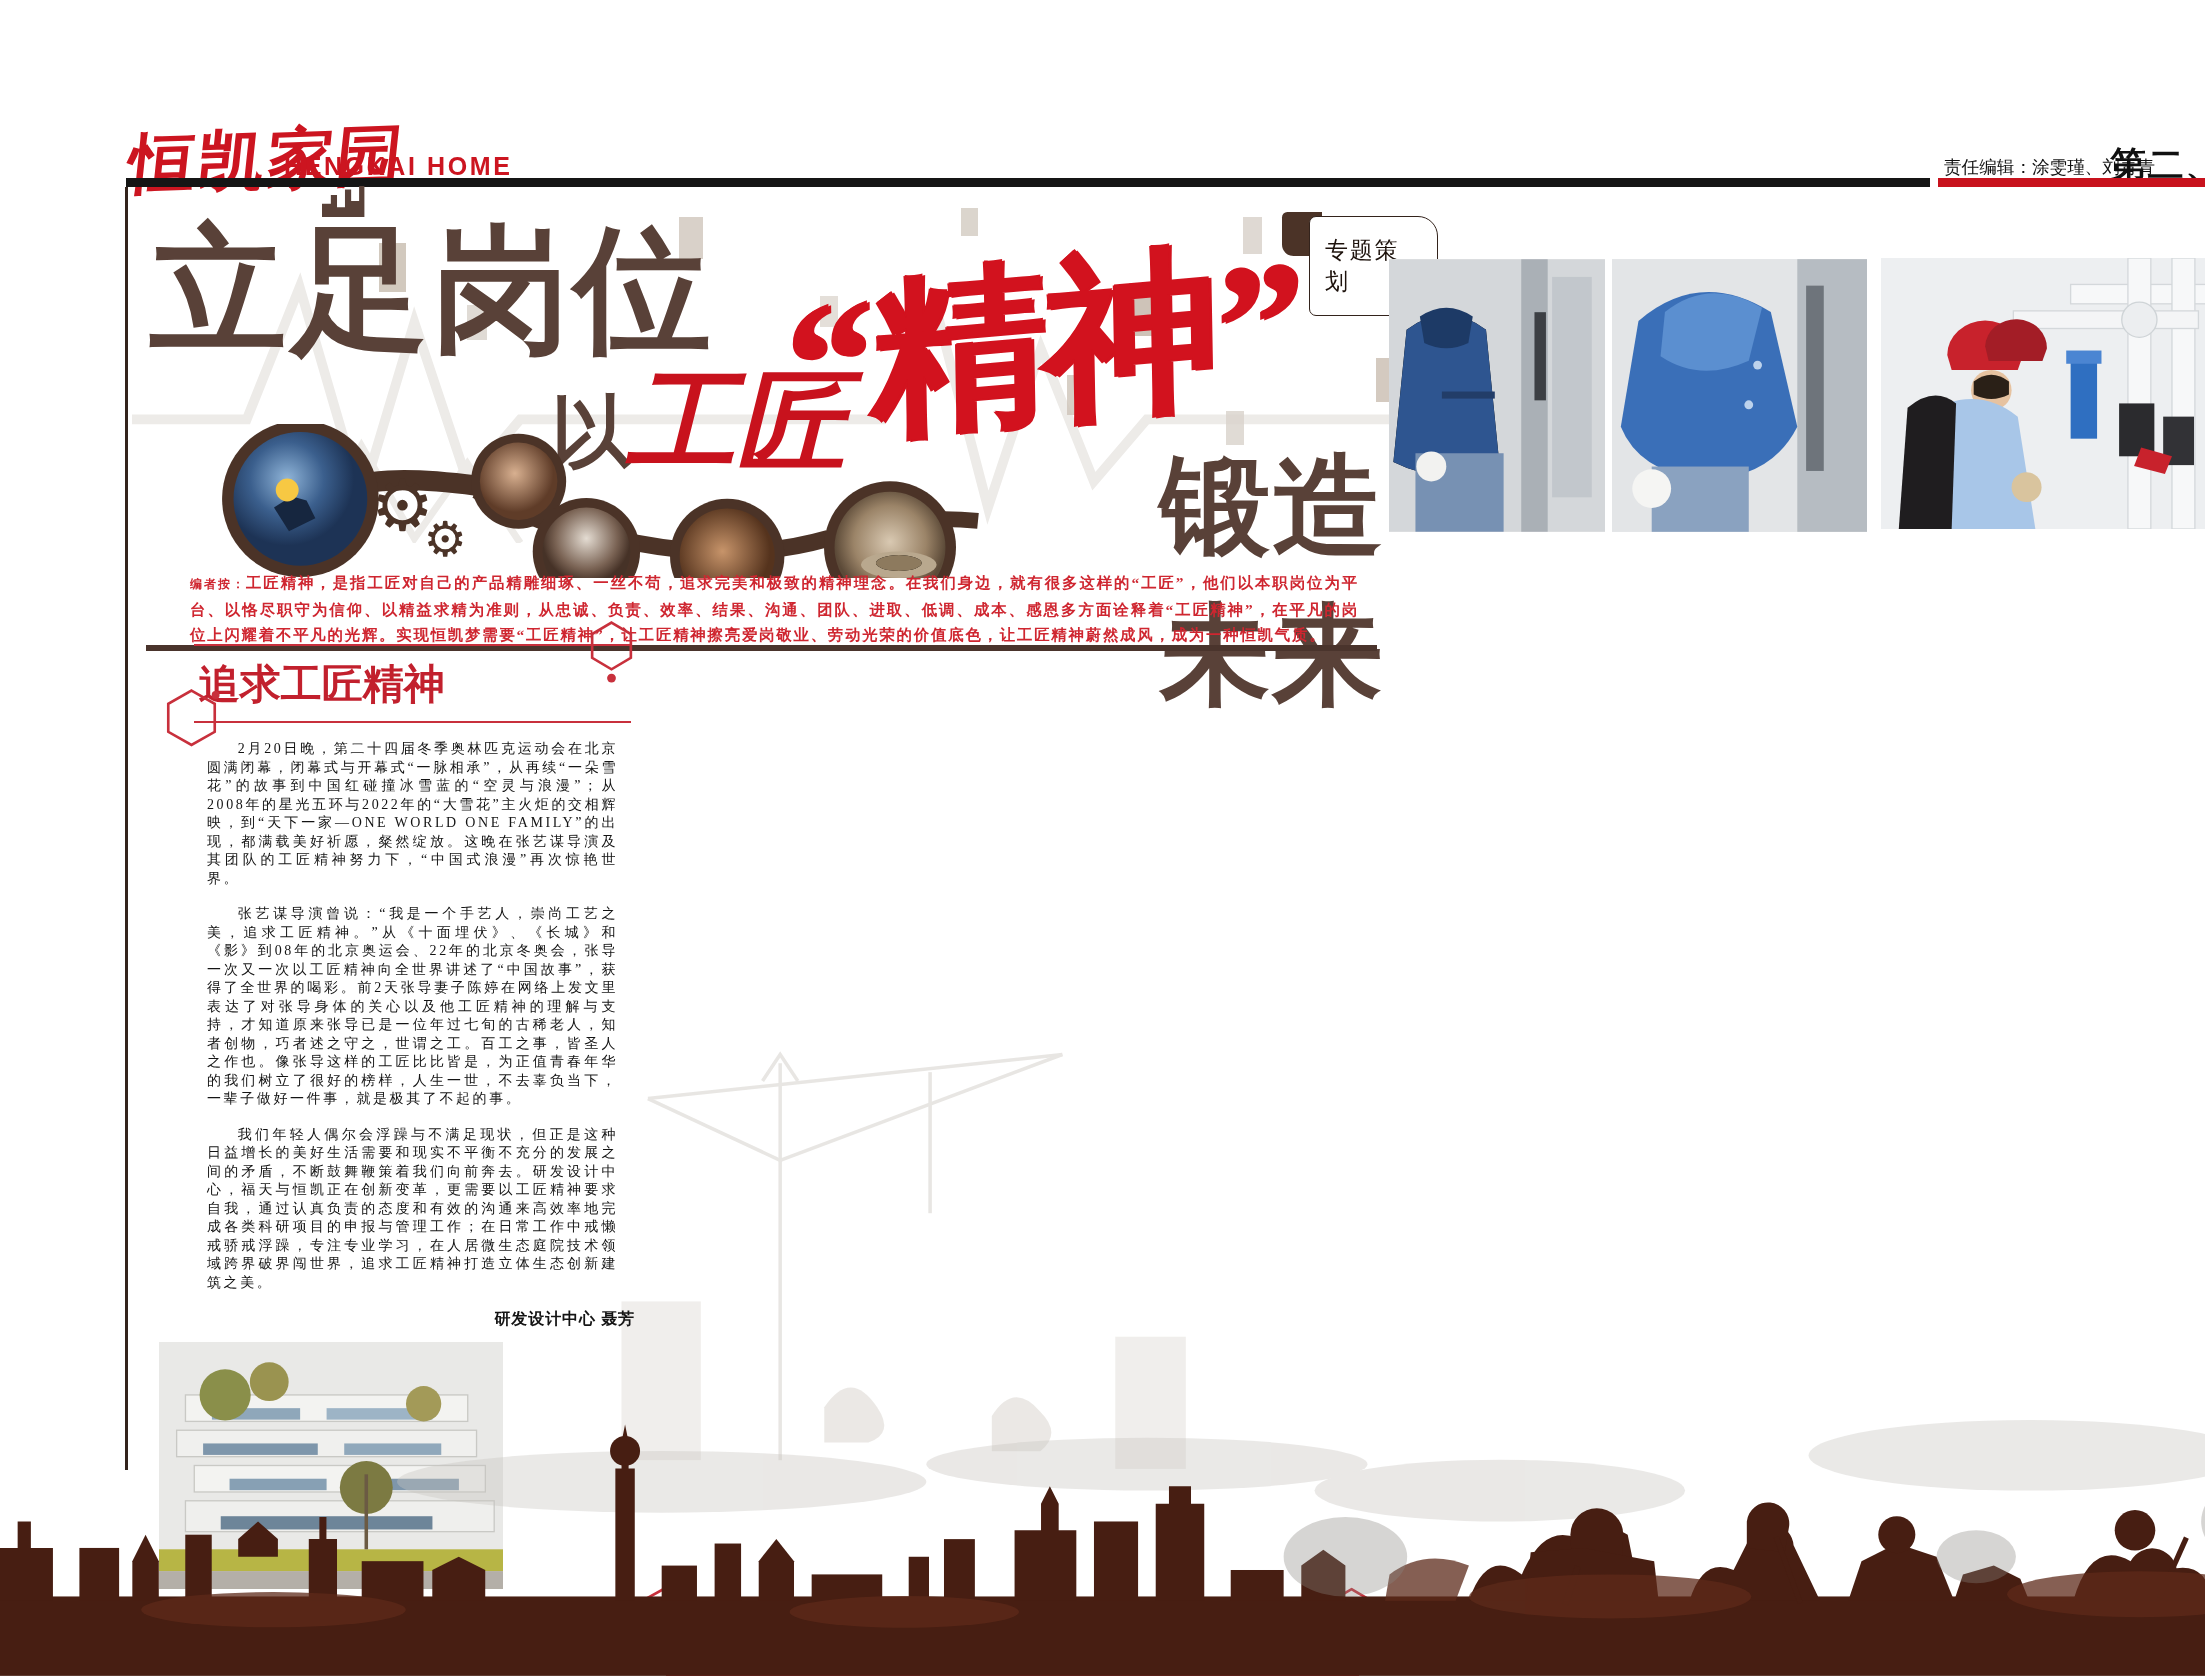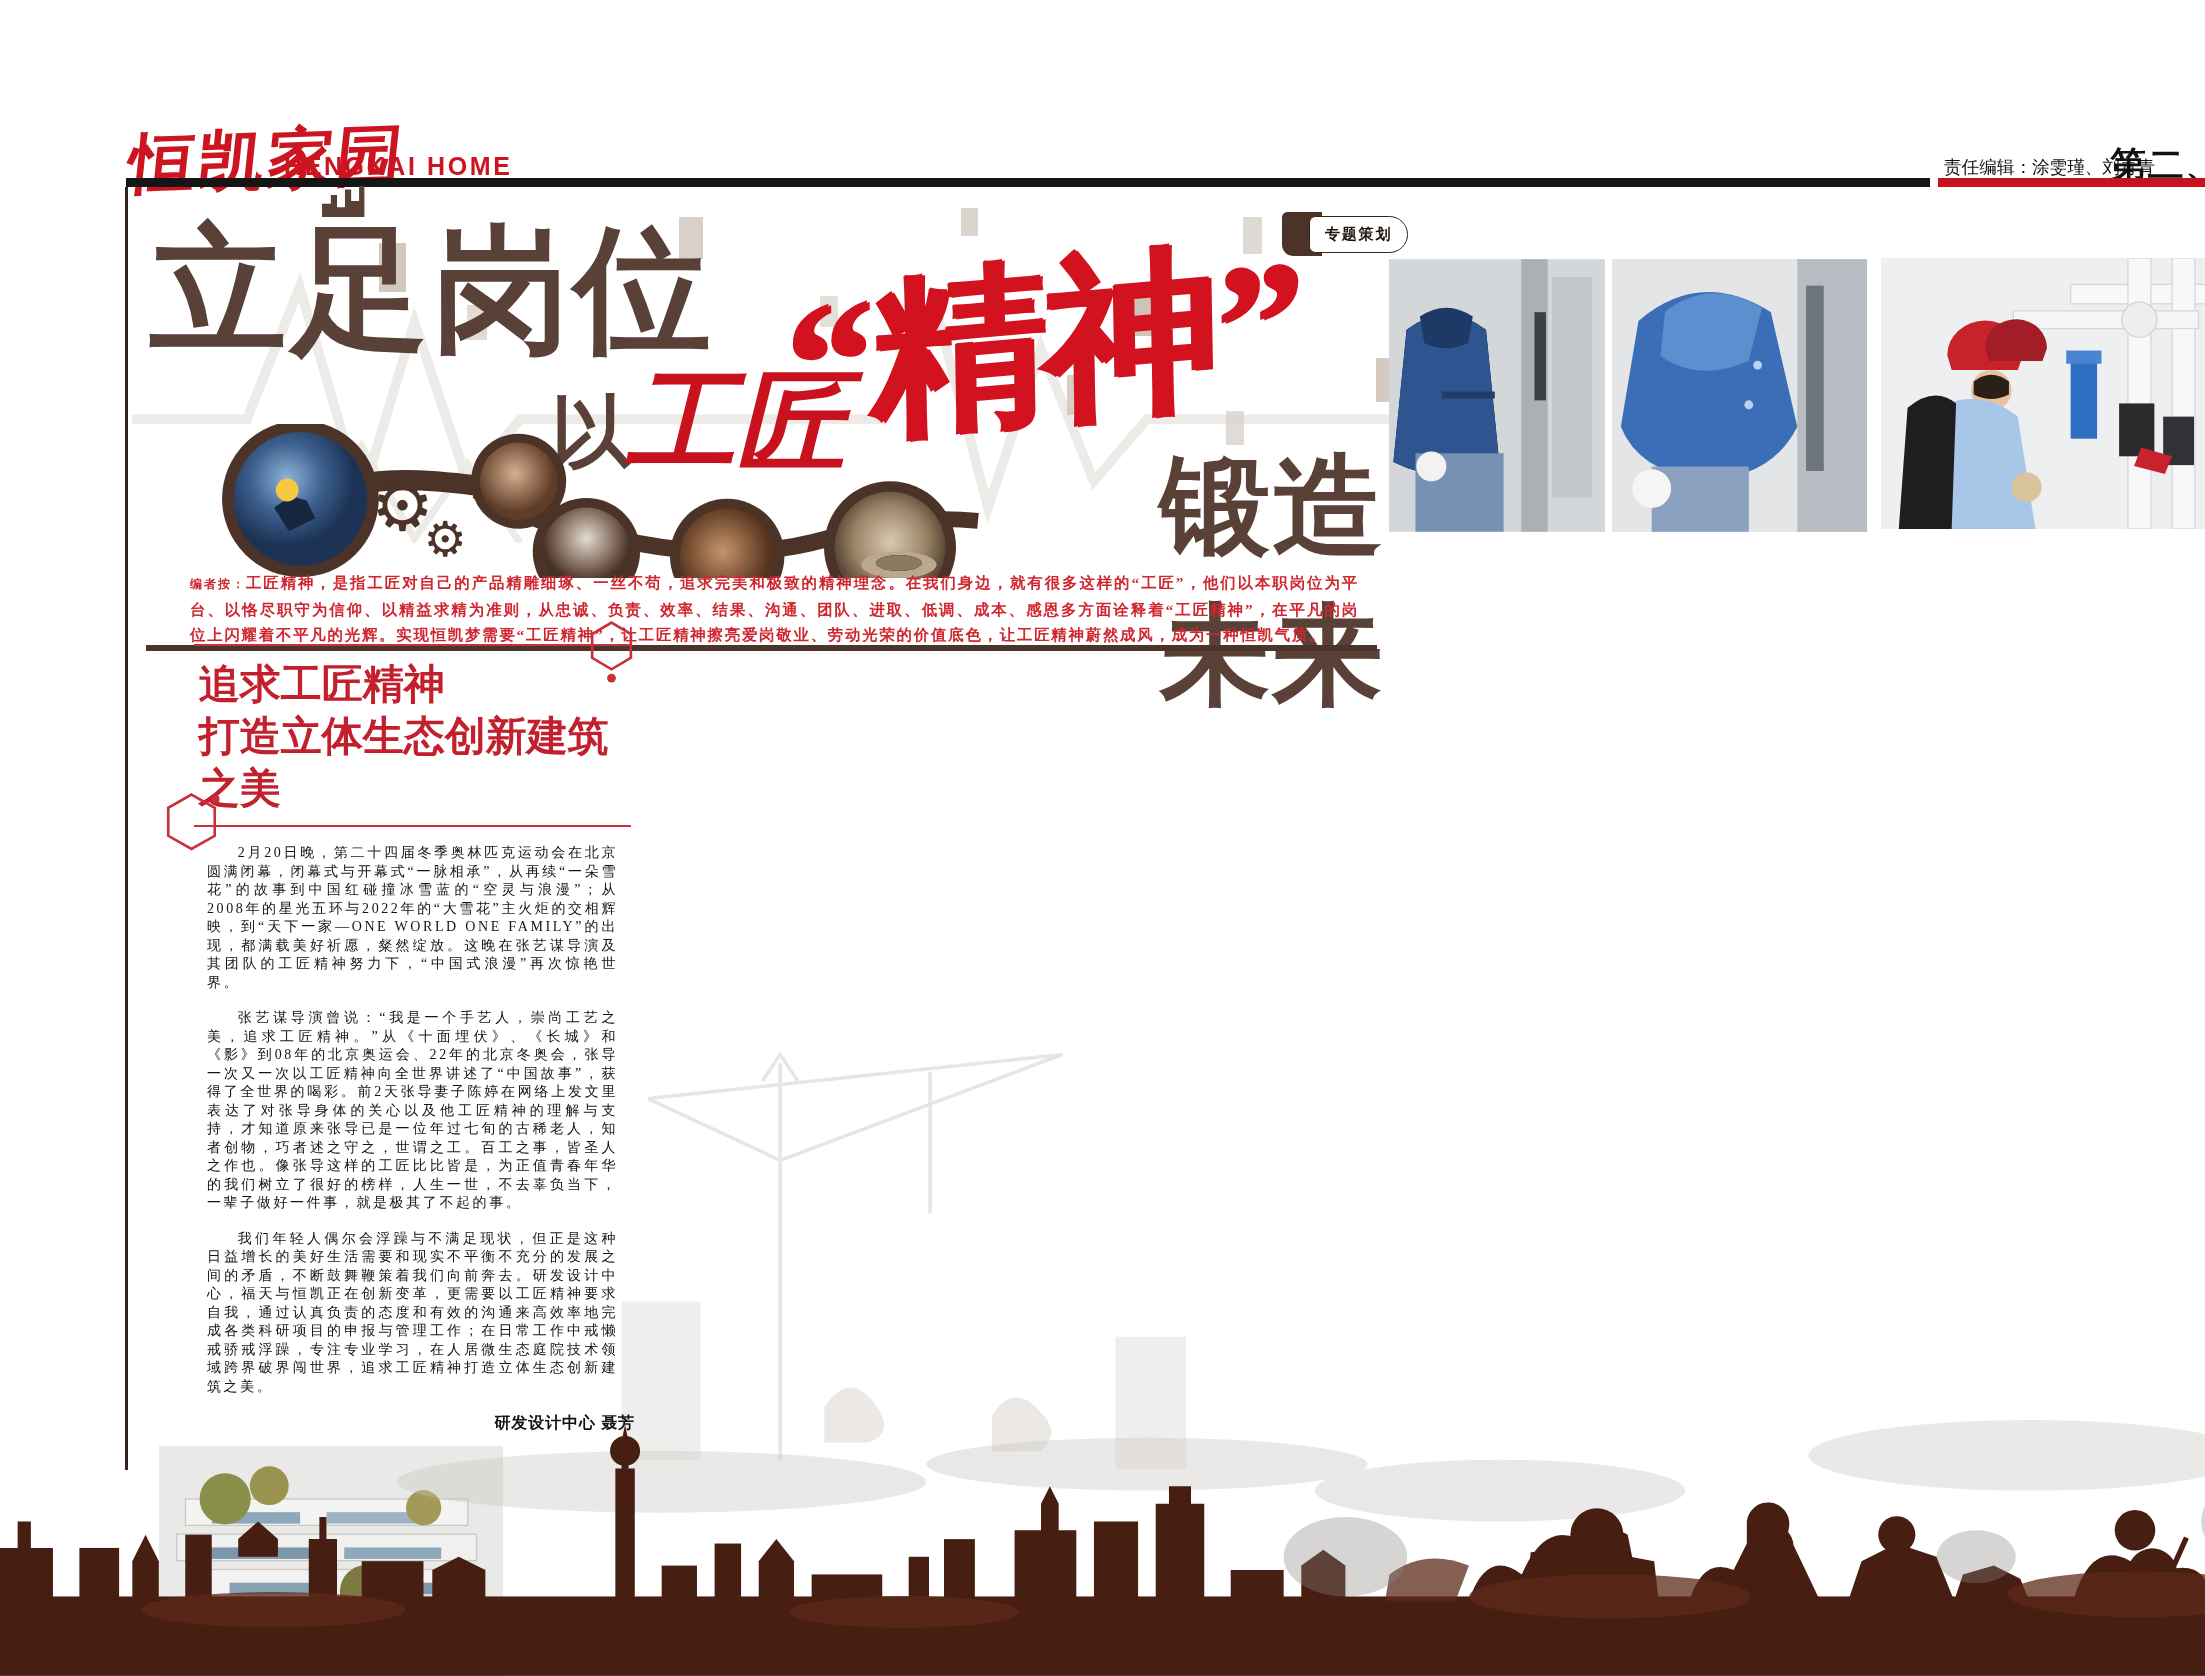--- a/index.html
+++ b/index.html
@@ -18,21 +18,21 @@
   .vline-left{width:3.1px;background:#33231c;}
   
   .mh-word{font-weight:bold;color:#594138;font-family:"Liberation Serif",serif;}
   .mh1{font-size:137px;letter-spacing:4.4px;}
   .mh-yi{font-size:79px;}
   .mh-gj{font-size:110px;color:#c8121d;}
   .mh-js{font-size:176px;font-weight:900;color:#d2121e;transform:rotate(-5deg) skewX(-4deg);
          text-shadow:2.6px 1.8px 0 #d2121e,-1.3px 0.9px 0 #d2121e;letter-spacing:-2.6px;}
   .mh3{font-size:110px;letter-spacing:2.6px;}
   .badge{border:1.8px solid #33231c;background:#fff;border-radius:7px 20px 20px 7px;
-         padding:8px 15px;font-size:15px;font-weight:bold;color:#1d120c;letter-spacing:1.8px;}
+         padding:18px 15px;font-size:23px;font-weight:normal;color:#1d120c;letter-spacing:1.8px;}
   .badge-tab{background:#4b3327;width:40px;height:44px;border-radius:5.3px 0 0 11.5px;}
   .confetti{position:absolute;opacity:.8;}
   
   .ednote{font-size:15.4px;line-height:25px;color:#cf2630;font-weight:bold;text-align:justify;letter-spacing:1.8px;}
   .ednote .lbl{font-size:12px;}
   .rule-brown{height:6.2px;background:#4a342c;}
   
   .tbox{position:relative;border-top:2.2px solid #c8303c;border-bottom:2.2px solid #c8303c;
         padding:11.5px 4.4px;text-align:left;}
   .tbox-t{color:#c2202d;font-weight:bold;font-family:"Liberation Serif",serif;}
@@ -164,21 +164,20 @@
   <div class="tbox" style="margin:0 4.4px 16px 4.4px;">
     <svg class="hexdec" style="right:-7px;top:-25.6px;" width="53" height="66" viewBox="0 0 120 150">
       <polygon points="60,6 104,32 104,86 60,112 16,86 16,32" fill="none" stroke="#c8303c" stroke-width="6"></polygon>
       <circle cx="60" cy="132" r="10" fill="#c8303c"></circle>
     </svg>
     <svg class="hexdec" style="left:-31px;bottom:-40px;" width="57" height="75" viewBox="0 0 130 170">
       <polygon points="65,10 118,40 118,104 65,134 12,104 12,40" fill="none" stroke="#c8303c" stroke-width="6"></polygon>
       <circle cx="120" cy="20" r="9" fill="#c8303c"></circle>
     </svg>
     <div class="tbox-t" style="font-size:41px;line-height:52px;">追求工匠精神</div>
-    <div class="tbox-t" style="font-size:41px;line-height:52px;">打造立体生态创新建筑之美</div>
   </div>
   <p class="para ind">2月20日晚，第二十四届冬季奥林匹克运动会在北京圆满闭幕，闭幕式与开幕式“一脉相承”，从再续“一朵雪花”的故事到中国红碰撞冰雪蓝的“空灵与浪漫”；从2008年的星光五环与2022年的“大雪花”主火炬的交相辉映，到“天下一家—ONE WORLD ONE FAMILY”的出现，都满载美好祈愿，粲然绽放。这晚在张艺谋导演及其团队的工匠精神努力下，“中国式浪漫”再次惊艳世界。</p>
   <p class="para ind">张艺谋导演曾说：“我是一个手艺人，崇尚工艺之美，追求工匠精神。”从《十面埋伏》、《长城》和《影》到08年的北京奥运会、22年的北京冬奥会，张导一次又一次以工匠精神向全世界讲述了“中国故事”，获得了全世界的喝彩。前2天张导妻子陈婷在网络上发文里表达了对张导身体的关心以及他工匠精神的理解与支持，才知道原来张导已是一位年过七旬的古稀老人，知者创物，巧者述之守之，世谓之工。百工之事，皆圣人之作也。像张导这样的工匠比比皆是，为正值青春年华的我们树立了很好的榜样，人生一世，不去辜负当下，一辈子做好一件事，就是极其了不起的事。</p>
   <p class="para ind">我们年轻人偶尔会浮躁与不满足现状，但正是这种日益增长的美好生活需要和现实不平衡不充分的发展之间的矛盾，不断鼓舞鞭策着我们向前奔去。研发设计中心，福天与恒凯正在创新变革，更需要以工匠精神要求自我，通过认真负责的态度和有效的沟通来高效率地完成各类科研项目的申报与管理工作；在日常工作中戒懒戒骄戒浮躁，专注专业学习，在人居微生态庭院技术领域跨界破界闯世界，追求工匠精神打造立体生态创新建筑之美。</p>
   <div class="byline by-r">研发设计中心 聂芳</div>
 
   <div class="photo" style="width:344px;height:247px;margin:11.5px 0 0 -31px;">
     <svg width="344" height="247" viewBox="0 0 780 560">
       <rect width="780" height="560" fill="#e9e9e7"></rect>
       <g>

